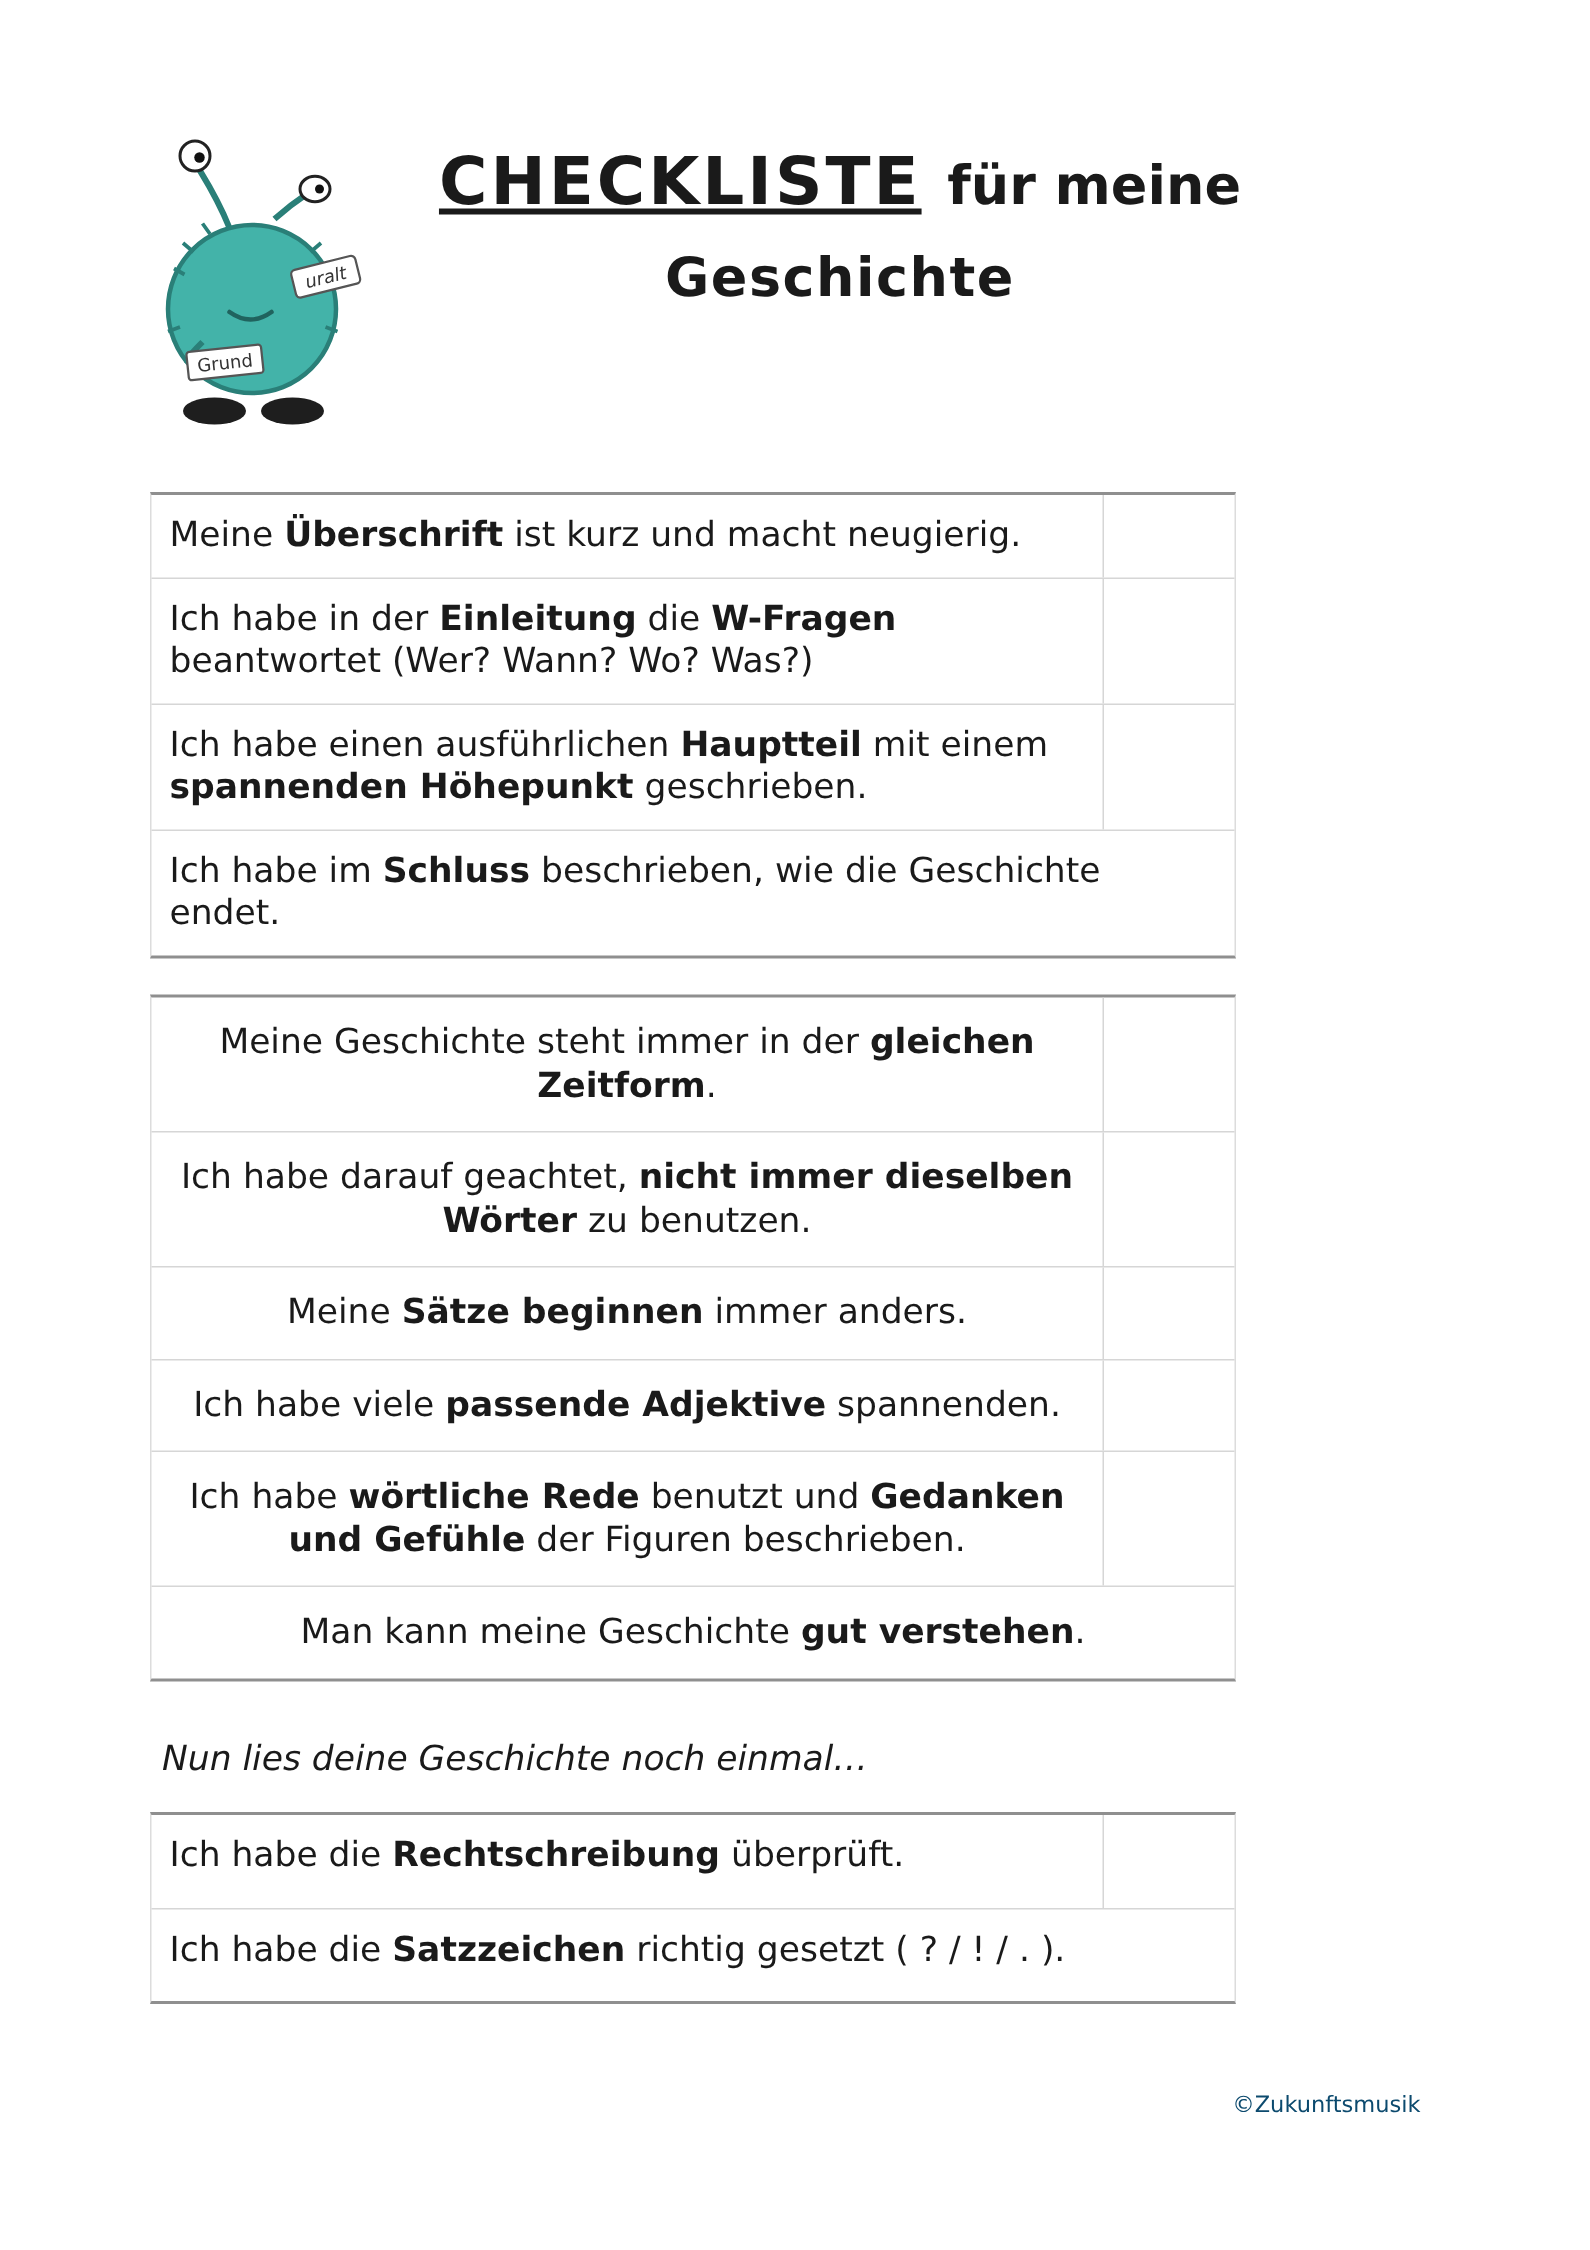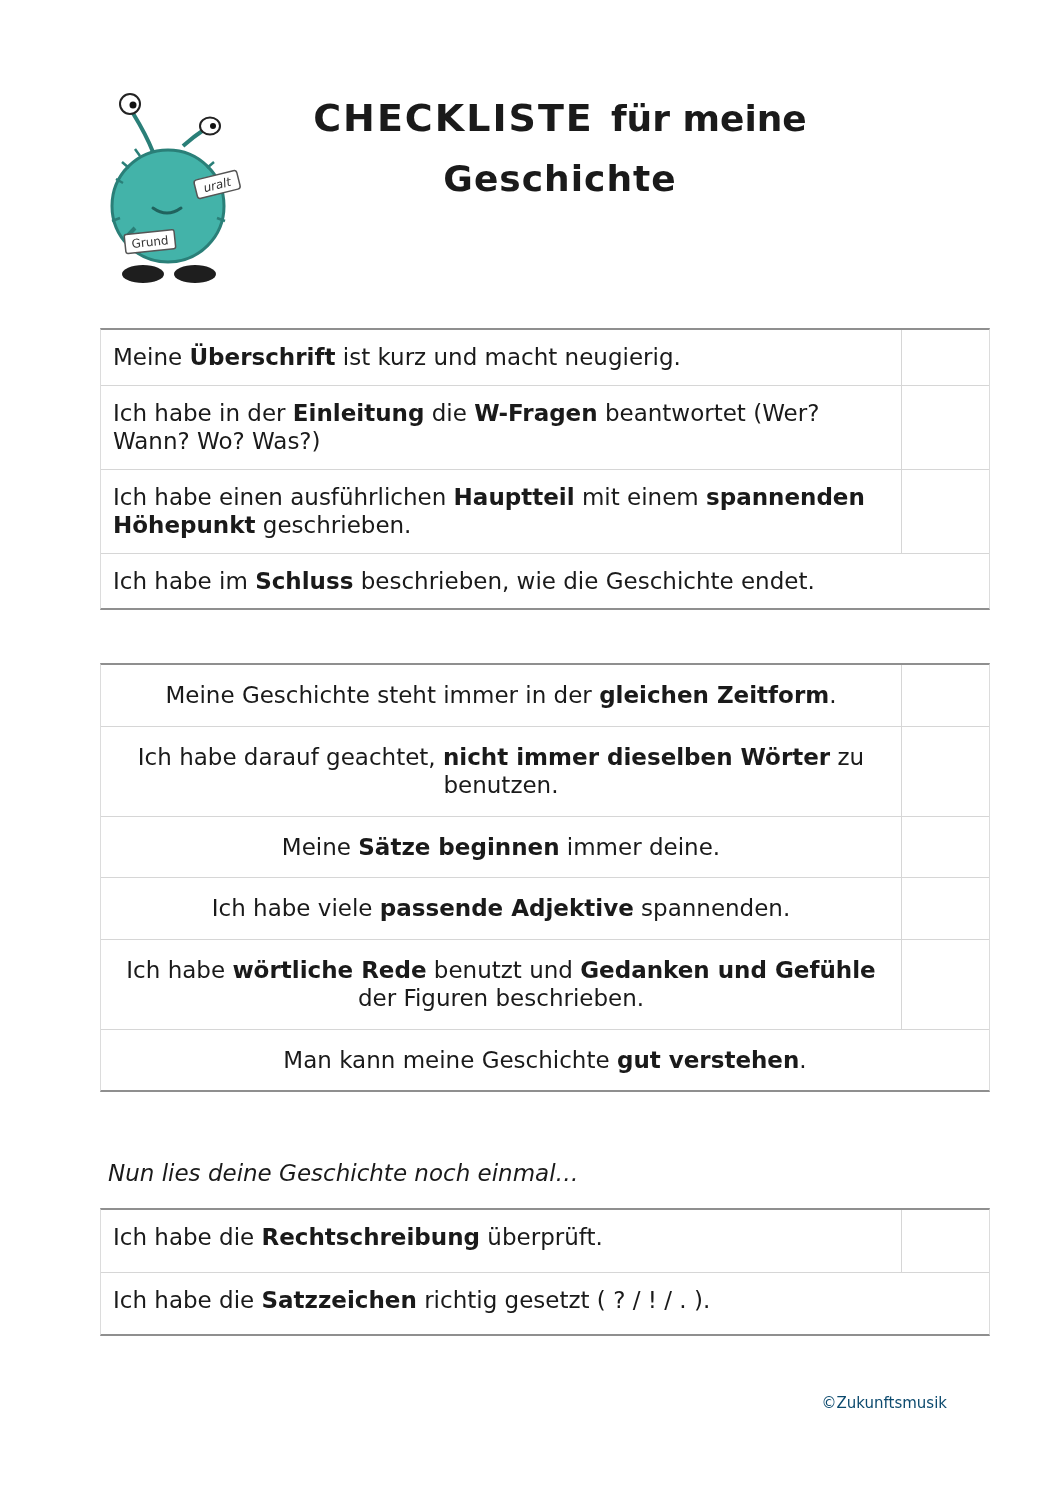--- a/index.html
+++ b/index.html
@@ -7,27 +7,27 @@
   body {
     width: 1060px; height: 1500px; position: relative;
     font-family: "DejaVu Sans", "Liberation Sans", sans-serif;
     color: #1a1a1a;
   }
 
   
   .monster { position: absolute; left: 95px; top: 88px; width: 150px; height: 200px; }
   .title-block { position: absolute; left: 265px; top: 96px; width: 590px; text-align: center; }
   .title-line1 { white-space: nowrap; }
-  .title-main { font-size: 38px; font-weight: bold; letter-spacing: 2px; }
+  .title-main { font-size: 44px; font-weight: bold; letter-spacing: 2px; text-decoration: underline; }
   .title-rest { font-size: 36px; font-weight: bold; margin-left: 12px; }
   .title-line2 { font-size: 36px; font-weight: bold; margin-top: 18px; letter-spacing: 1px; }
 
   
   .table {
-    position: absolute; left: 100px; width: 890px;
+    position: absolute; left: 100px; width: 724px;
     border-top: 2px solid #8f8f8f;
     border-bottom: 2px solid #8f8f8f;
     border-left: 1px solid #dcdcdc;
     border-right: 1px solid #dcdcdc;
     background: #fff;
   }
   #table-0 { top: 328px; }
   #table-1 { top: 663px; }
   #table-2 { top: 1208px; }
 
@@ -110,21 +110,21 @@
 <div class="table" id="table-1">
     <div class="row">
       <div class="cell-text"><span>Meine Geschichte steht immer in der </span><span class="bold">gleichen Zeitform</span><span>.</span></div>
       <div class="cell-check"></div>
     </div>
     <div class="row">
       <div class="cell-text"><span>Ich habe darauf geachtet, </span><span class="bold">nicht immer dieselben Wörter</span><span> zu benutzen.</span></div>
       <div class="cell-check"></div>
     </div>
     <div class="row">
-      <div class="cell-text"><span>Meine </span><span class="bold">Sätze beginnen</span><span> immer deine.</span></div>
+      <div class="cell-text"><span>Meine </span><span class="bold">Sätze beginnen</span><span> immer anders.</span></div>
       <div class="cell-check"></div>
     </div>
     <div class="row">
       <div class="cell-text"><span>Ich habe viele </span><span class="bold">passende Adjektive</span><span> spannenden.</span></div>
       <div class="cell-check"></div>
     </div>
     <div class="row">
       <div class="cell-text"><span>Ich habe </span><span class="bold">wörtliche Rede</span><span> benutzt und </span><span class="bold">Gedanken und Gefühle</span><span> der Figuren beschrieben.</span></div>
       <div class="cell-check"></div>
     </div>

